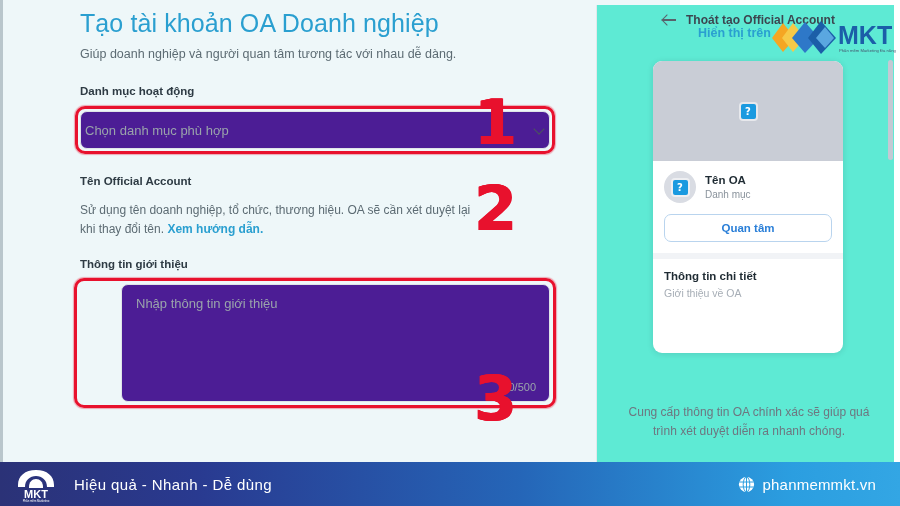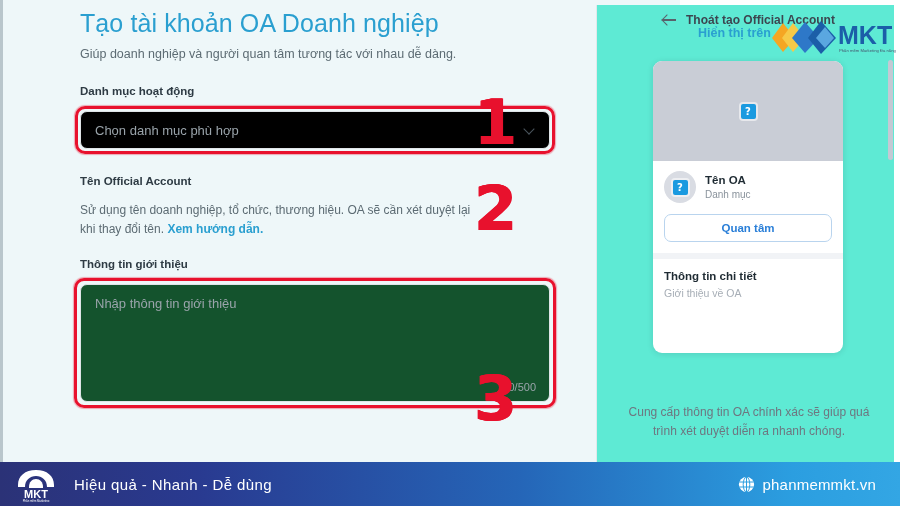--- a/index.html
+++ b/index.html
@@ -59,27 +59,27 @@
   .red-box {
     position: absolute;
     border: 3.5px solid #e8112d;
     border-radius: 10px;
     pointer-events: none;
     box-shadow: 0 0 1px 1px rgba(232,17,45,.35);
   }
 
   .input-box {
     position: relative;
-    background: #000000;
+    background: #4c1d95;
     border: 1px solid #dfe4e7;
     border-radius: 7px;
     height: 38px;
     display: flex;
     align-items: center;
-    padding: 0 14px;
+    padding: 0 4px;
   }
   .input-placeholder {
     color: #9aa4ab;
     font-size: 13px;
     flex: 1;
   }
   .counter {
     color: #9aa4ab;
     font-size: 11px;
   }
@@ -106,25 +106,26 @@
     max-width: 400px;
   }
   .helper-link {
     color: #2a9fd0;
     font-weight: bold;
     text-decoration: none;
   }
 
   .textarea-box {
     position: relative;
-    background: #14532d;
+    background: #4c1d95;
     border: 1px solid #dfe4e7;
     border-radius: 7px;
     height: 118px;
     padding: 11px 14px;
+    margin-left: 41px;
   }
   .textarea-placeholder {
     color: #9aa4ab;
     font-size: 13px;
   }
   .textarea-counter {
     position: absolute;
     right: 13px; bottom: 8px;
     color: #9aa4ab;
     font-size: 11px;

